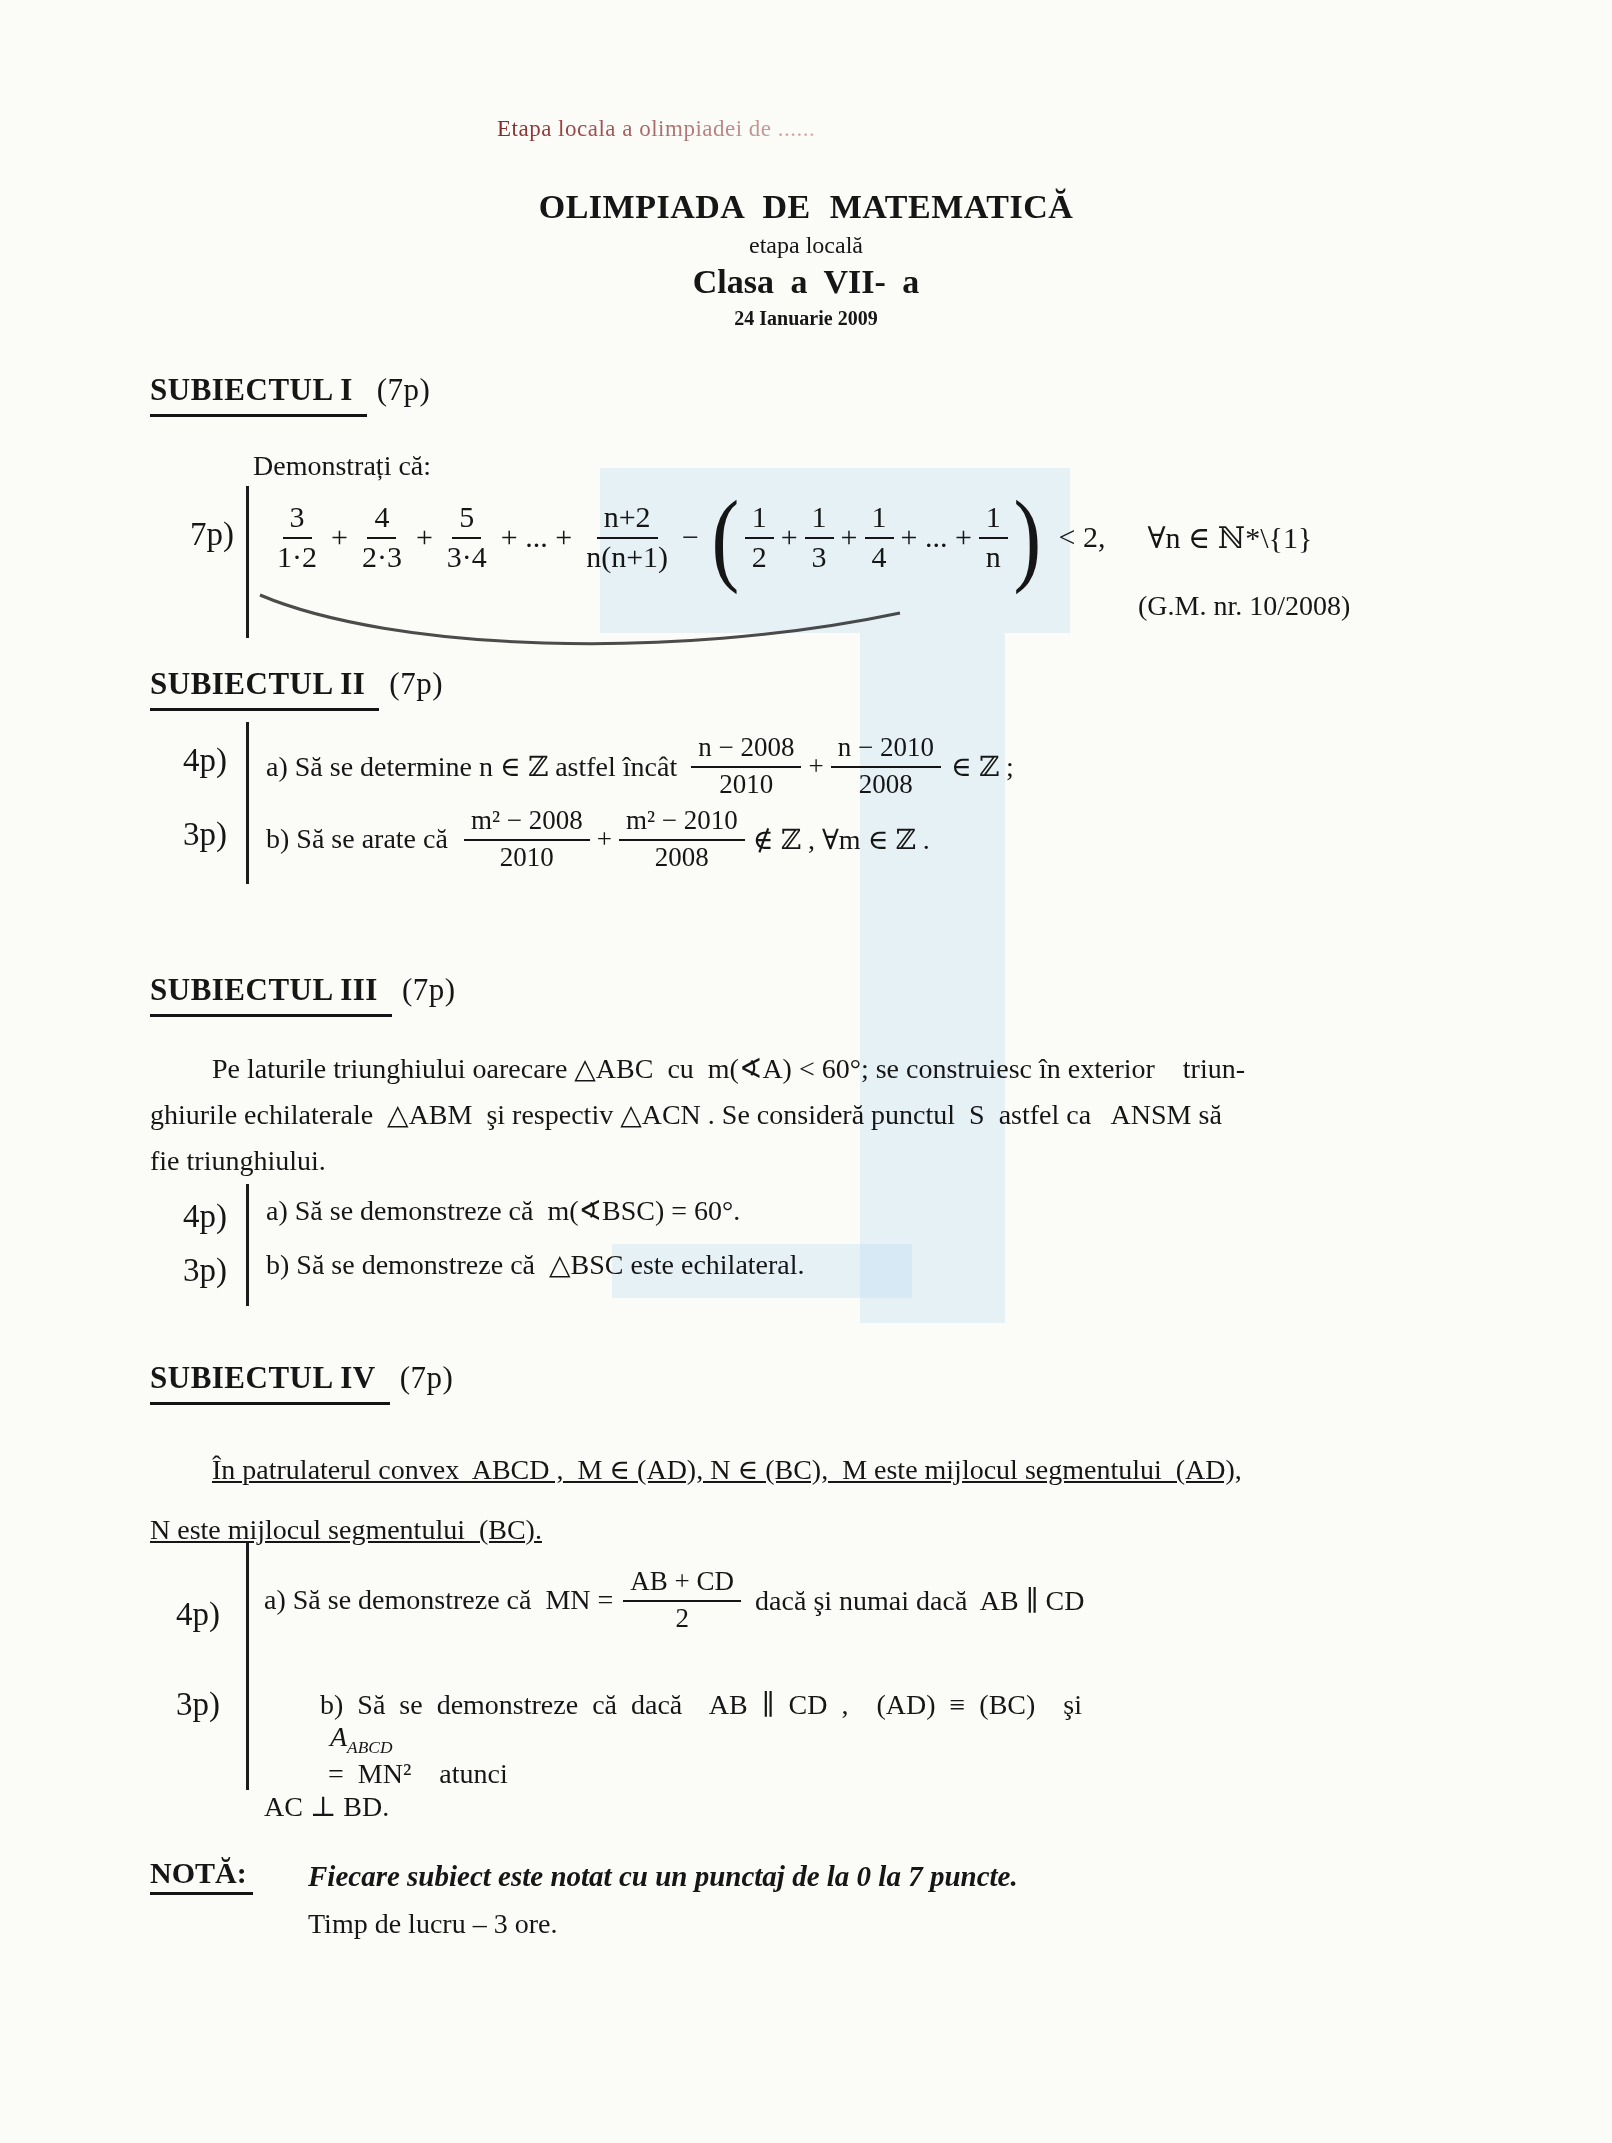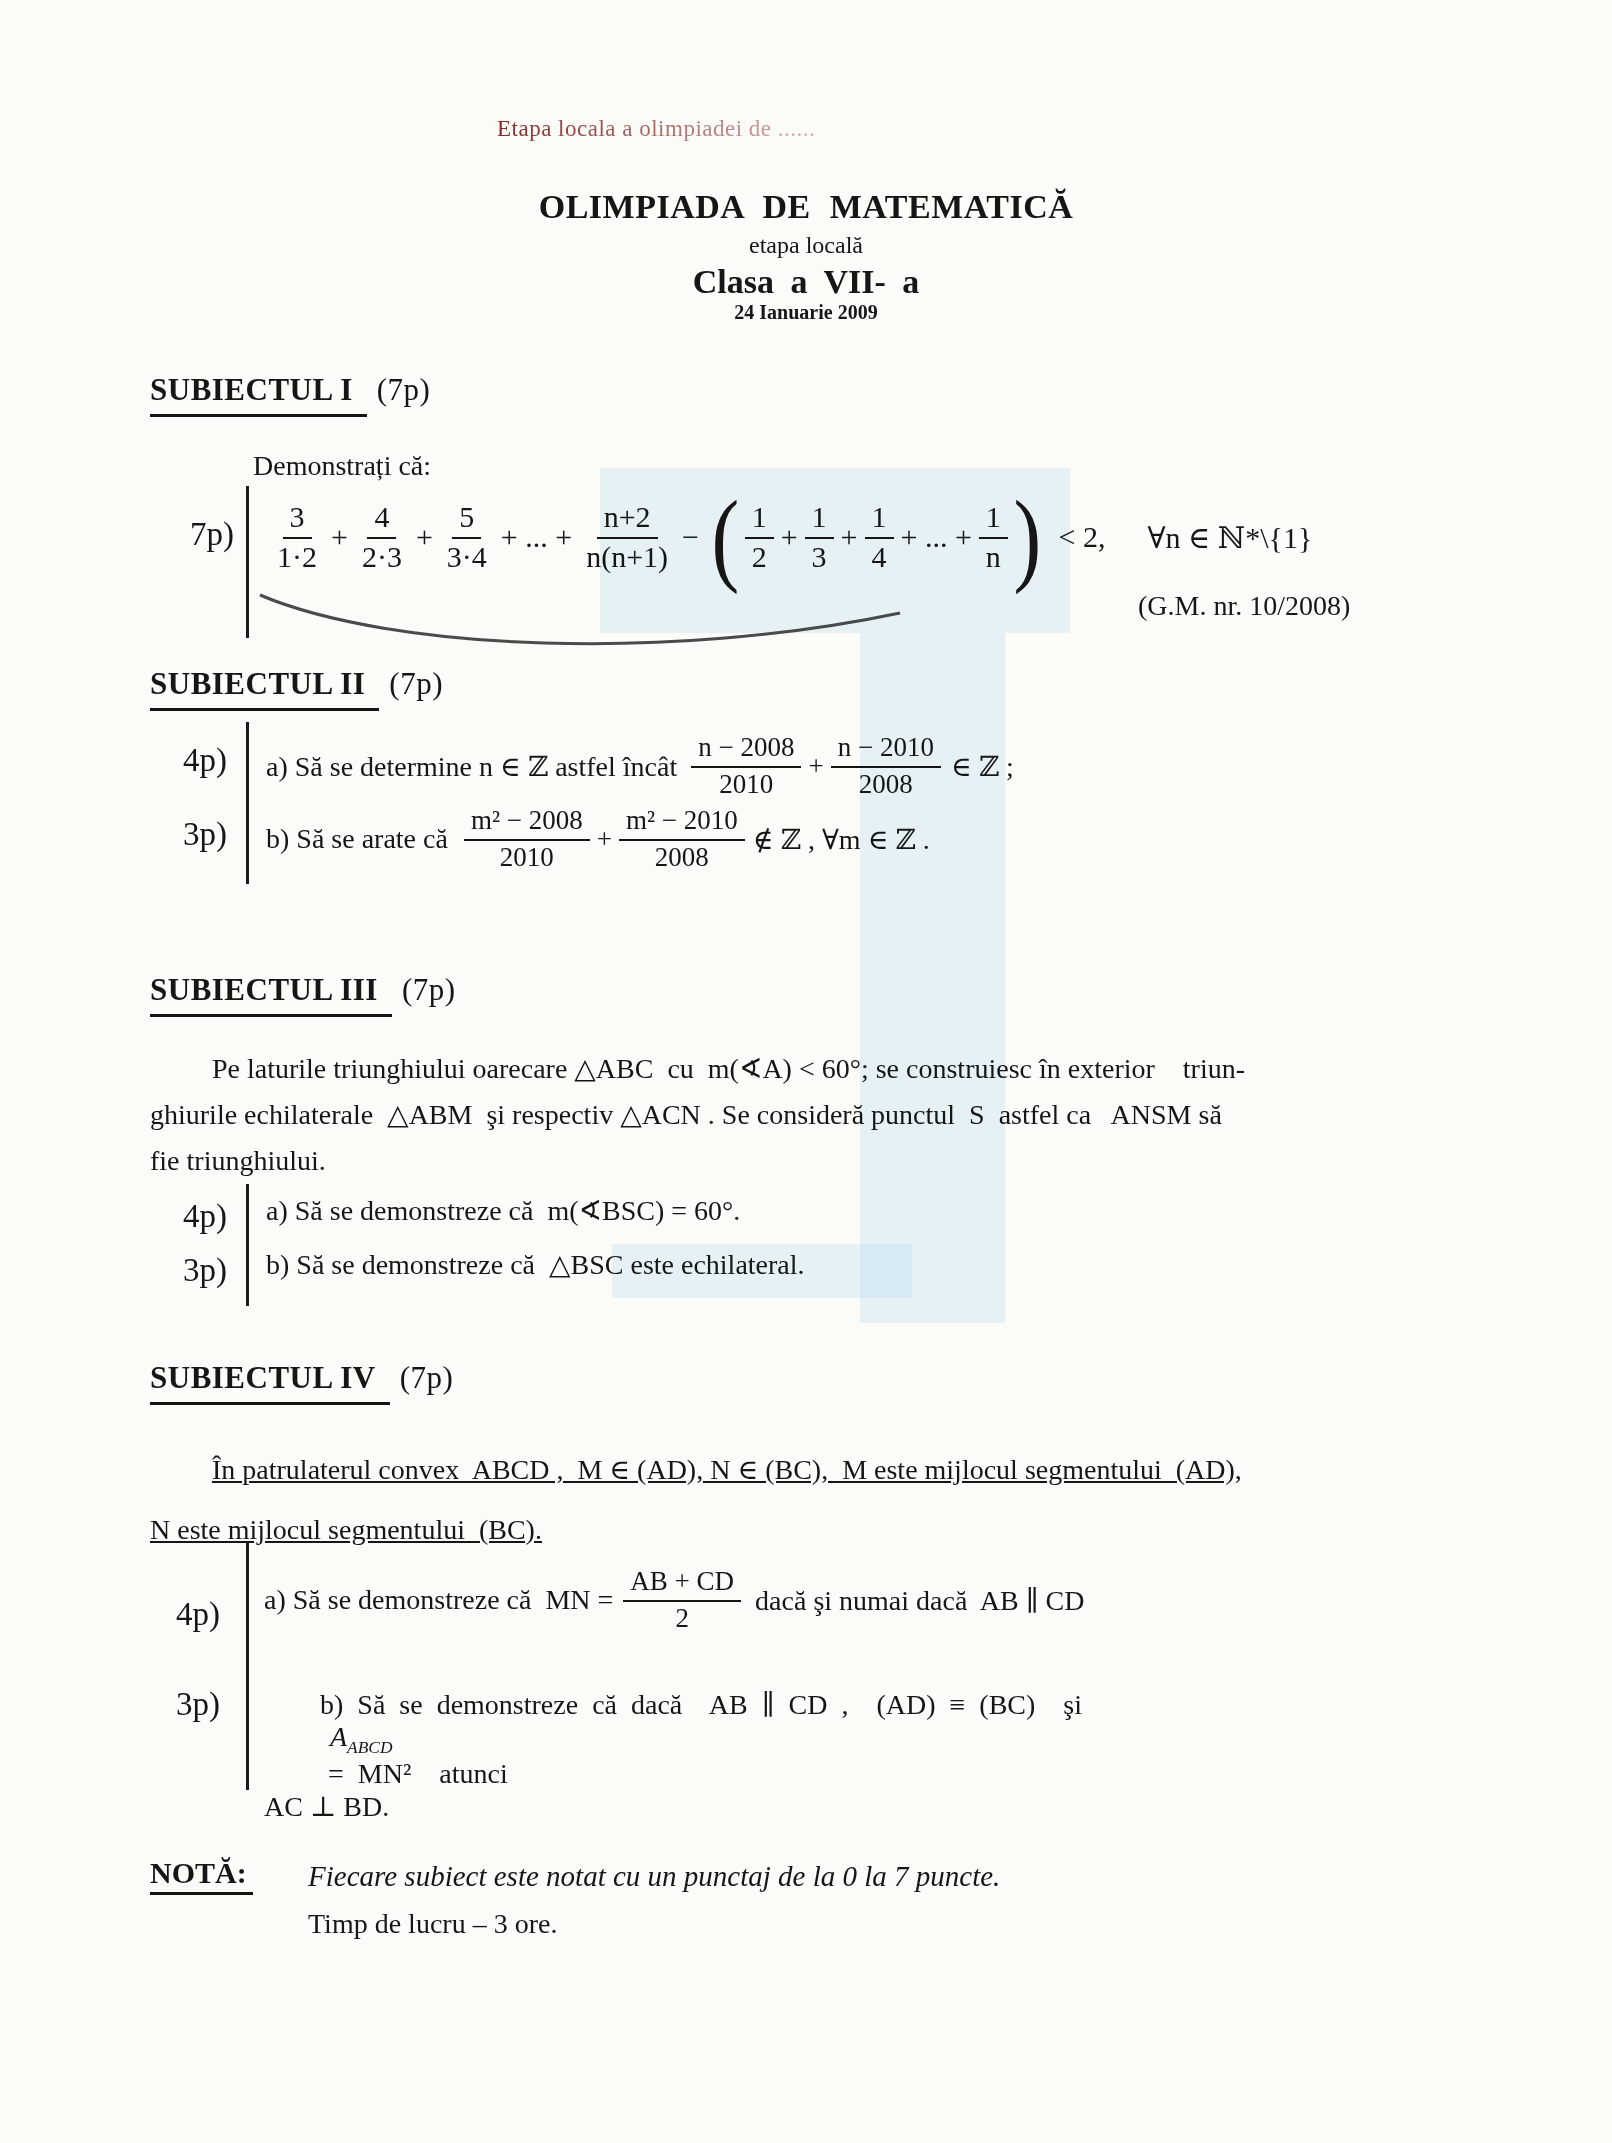--- a/index.html
+++ b/index.html
@@ -19,21 +19,21 @@
     font-size:23px;color:#7f1d1d;letter-spacing:0.5px;
     -webkit-mask-image:linear-gradient(to right,rgba(0,0,0,0.95),rgba(0,0,0,0.35));
     mask-image:linear-gradient(to right,rgba(0,0,0,0.95),rgba(0,0,0,0.35));
     margin-top:20px;
   }
 
   .title-block{left:0;right:0;text-align:center;}
   .t1{font-size:34px;font-weight:bold;word-spacing:10px;letter-spacing:0.5px;}
   .t2{font-size:24px;margin-top:6px;}
   .t3{font-size:34px;font-weight:bold;word-spacing:8px;margin-top:4px;}
-  .t4{font-size:20px;font-weight:bold;}
+  .t4{font-size:20px;font-weight:bold;margin-top:6px;}
 
   .heading{font-size:31px;font-weight:bold;letter-spacing:0.5px;white-space:pre;}
   .hu{border-bottom:3.5px solid #141414;padding:0 14px 7px 0;}
   .hp{margin-left:10px;font-weight:normal;}
 
   .txt{font-size:28px;white-space:pre-wrap;}
   .marker{font-size:33px;font-weight:normal;}
   .vbar{position:absolute;width:2.5px;background:#1b1b1b;}
 
   .row{display:flex;align-items:center;}
@@ -44,21 +44,21 @@
   .fr30{font-size:30px;}
   .fr27{font-size:27px;}
   .bigp{font-size:104px;line-height:0.72;font-weight:400;margin:0 2px;transform:scaleX(0.8);}
   .tail{margin-left:12px;white-space:pre;}
   .forall{margin-left:42px;white-space:pre;}
   .source{font-size:28px;}
   .para{font-size:28px;line-height:46px;white-space:pre-wrap;}
   .indent{padding-left:62px;}
   sub{font-size:0.62em;font-style:italic;}
   .nota-label{font-size:30px;font-weight:bold;border-bottom:3.5px solid #141414;padding:0 6px 2px 0;}
-  .nota-1{font-size:29px;font-weight:normal;font-style:italic;}
+  .nota-1{font-size:29px;font-weight:bold;font-style:italic;}
   .nota-2{font-size:28px;}
   .swoosh{position:absolute;pointer-events:none;}
 </style>
 </head>
 <body>
 
 <div class="page">
 
   <div class="tint" style="left:600px;top:468px;width:470px;height:165px;"></div>
   <div class="tint" style="left:860px;top:633px;width:145px;height:690px;"></div>

